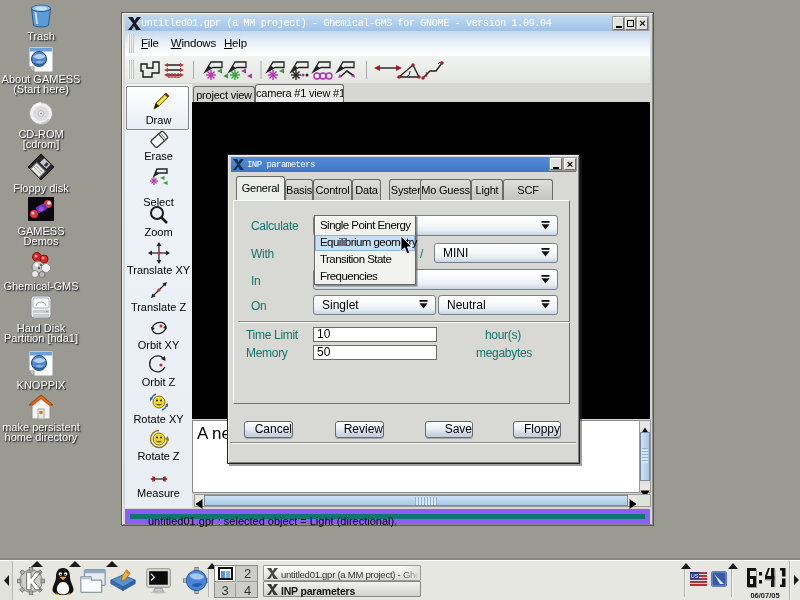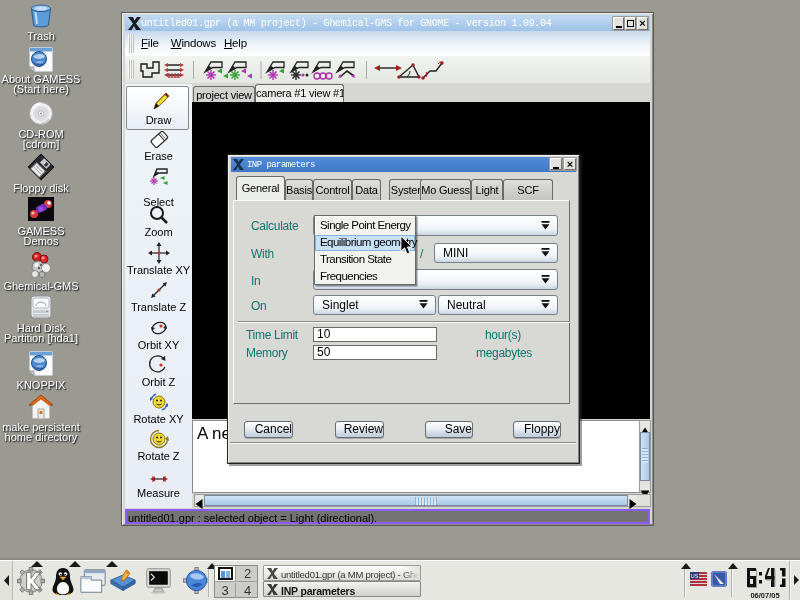--- a/index.html
+++ b/index.html
@@ -386,21 +386,21 @@
           <path d="M0.5,6 L7.5,1 L7.5,11 Z" fill="#000"></path>
         </svg></div>
     <div class="abs" style="left:9px;top:0;width:424px;height:11px;background:linear-gradient(180deg,#cfe2f4,#a8c8e8);border:1px solid #7a8a9c">
       <div class="abs" style="left:210px;top:1px;width:22px;height:8px;background:repeating-linear-gradient(90deg,#8fb4d8 0,#8fb4d8 1px,#d6e6f6 1px,#d6e6f6 3px)"></div>
     </div>
     <div class="abs" style="left:433px;top:0;width:9px;height:11px;background:#e6e6e2"><svg width="9" height="11">
           <path d="M8.5,6 L1.5,1 L1.5,11 Z" fill="#000"></path>
         </svg></div>
   </div>
 
-  <div class="abs" style="left:3px;top:496px;right:3px;height:15px;background:#737373;border:2px solid #8b5cf6;font-size:11px;line-height:15px;color:#000;padding-left:1px">untitled01.gpr : selected object = Light (directional).</div>
+  <div class="abs" style="left:3px;top:496px;right:3px;height:15px;background:#0f766e;border:5px solid #8b5cf6;font-size:11px;line-height:15px;color:#000;padding-left:18px">untitled01.gpr : selected object = Light (directional).</div>
 </div>
 
 <div class="abs" id="dialog" style="left:227px;top:154px;width:353px;height:310px;background:#d8d8d4;border:1px solid #222;box-shadow:inset 1px 1px 0 #f0f0ee,inset -1px -1px 0 #808080,2px 2px 0 rgba(40,40,40,0.45)">
 
   <div class="abs" style="left:3px;top:2px;right:3px;height:15px;background:linear-gradient(180deg,#538cd8,#3f77c4)">
     <svg class="abs" style="left:2px;top:2px" width="11" height="11" viewBox="0 0 13 13">
         <path d="M0,0 L5,0 L6.5,3.5 L9,0 L13,0 L8,6.5 L13,13 L8,13 L6,9 L3.5,13 L0,13 L5,6.5 Z" fill="#16324e"></path>
       </svg>
     <div class="mono abs" style="left:16px;top:3px;font-size:9px;letter-spacing:-0.55px;color:#fff">INP parameters</div>
     <div class="tbtn" style="right:14px;top:1px;width:12px;height:12px">

